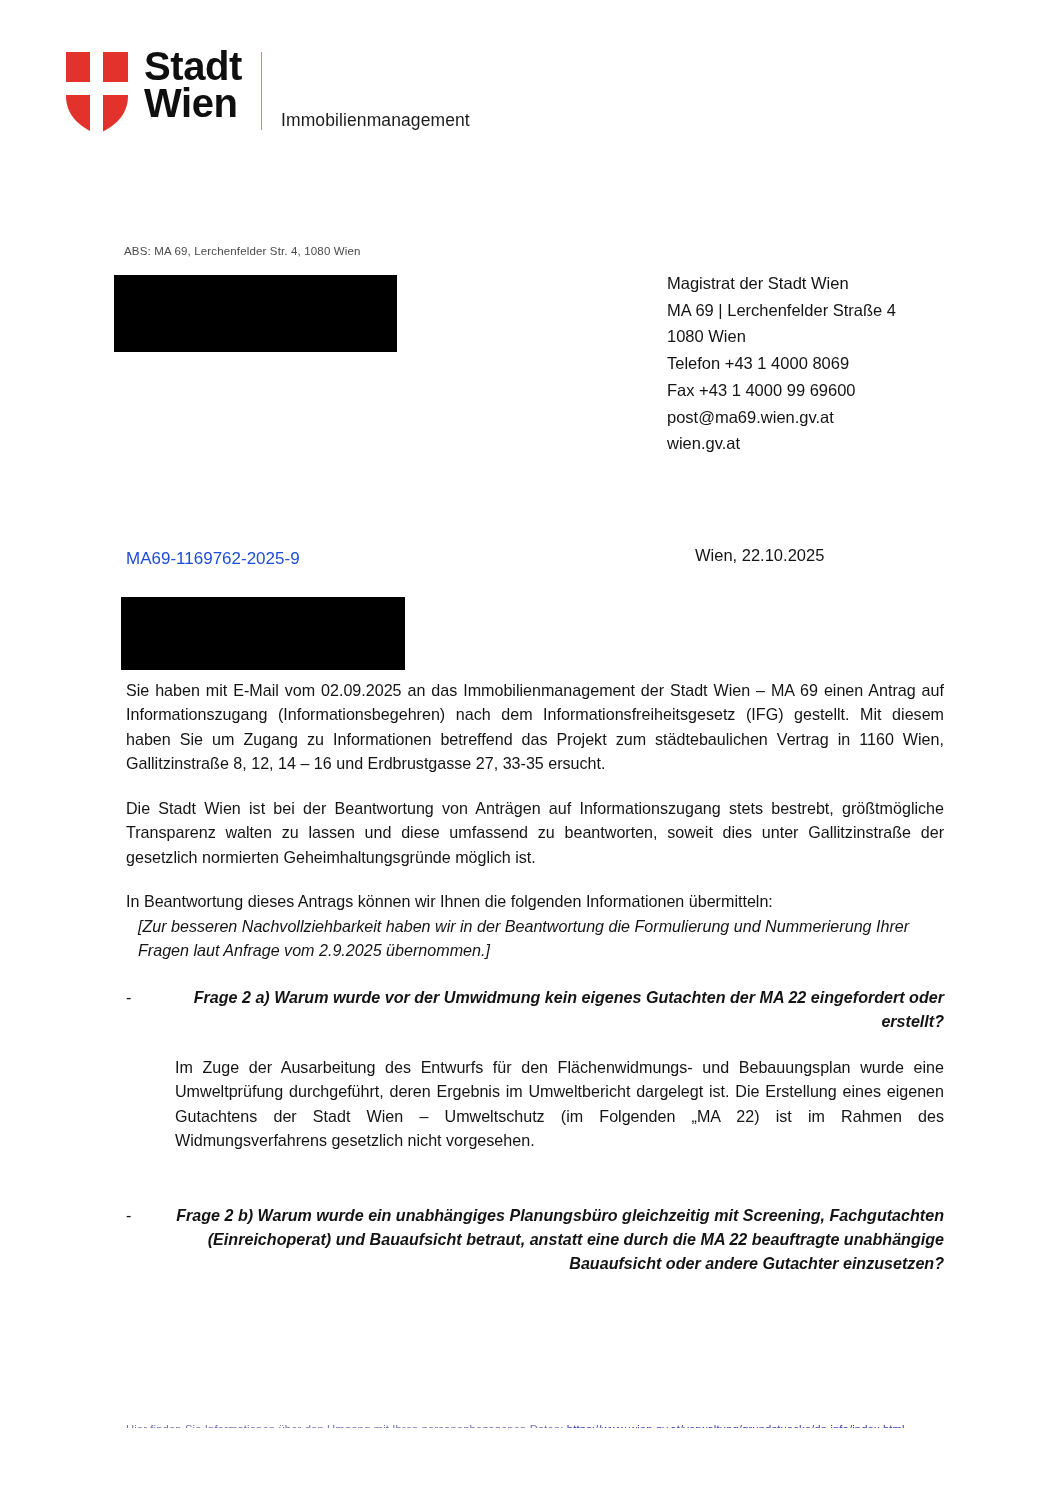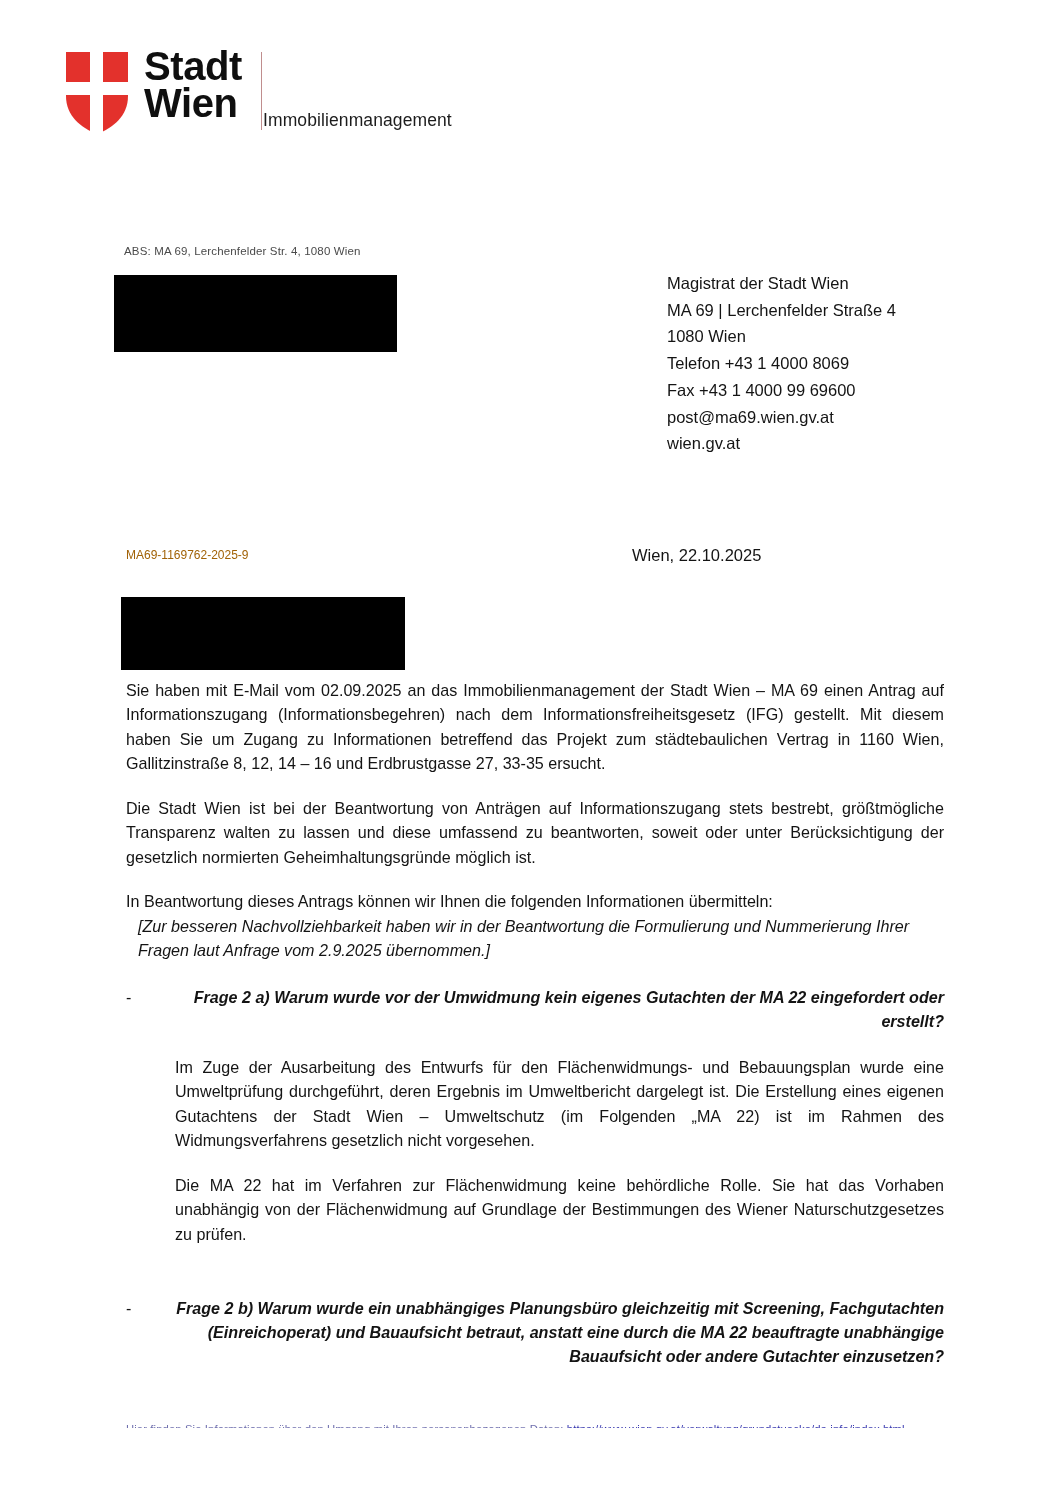--- a/index.html
+++ b/index.html
@@ -48,21 +48,21 @@
   }
   .logo-divider {
     width: 1px;
     height: 78px;
     background: #c08e8e;
     margin-left: 19px;
     margin-top: 4px;
     flex: 0 0 auto;
   }
   .dept-name {
-    margin-left: 1px;
+    margin-left: 19px;
     align-self: flex-end;
     font-size: 17.5px;
     color: #1c1c1c;
     letter-spacing: 0.1px;
     padding-bottom: 3px;
   }
 
   
   .return-address {
     position: absolute;
@@ -101,27 +101,27 @@
     line-height: 1.62;
     color: #141414;
   }
   .contact-block div { white-space: nowrap; }
 
   
   .reference-block {
     position: absolute;
     left: 126px;
     top: 546px;
-    font-size: 12px;
+    font-size: 17px;
     line-height: 1.55;
-    color: #a16207;
+    color: #1d4ed8;
   }
   .date-line {
     position: absolute;
-    left: 632px;
+    left: 695px;
     top: 546px;
     font-size: 16.5px;
     color: #141414;
     white-space: nowrap;
   }
 
   
   .body-copy {
     position: absolute;
     left: 126px;
@@ -223,31 +223,30 @@
     <div>MA69-1169762-2025-9</div>
   </div>
   <div class="date-line">Wien, 22.10.2025</div>
 
   <div class="redaction" id="redaction-subject"></div>
 
   <div class="body-copy">
 
     <p class="para">Sie haben mit E-Mail vom 02.09.2025 an das Immobilienmanagement der Stadt Wien – MA 69 einen Antrag auf Informationszugang (Informationsbegehren) nach dem Informationsfreiheitsgesetz (IFG) gestellt. Mit diesem haben Sie um Zugang zu Informationen betreffend das Projekt zum städtebaulichen Vertrag in 1160 Wien, Gallitzinstraße 8, 12, 14 – 16 und Erdbrustgasse 27, 33-35 ersucht.</p>
 
-    <p class="para">Die Stadt Wien ist bei der Beantwortung von Anträgen auf Informationszugang stets bestrebt, größtmögliche Transparenz walten zu lassen und diese umfassend zu beantworten, soweit oder unter Berücksichtigung der gesetzlich normierten Geheimhaltungsgründe möglich ist.</p>
+    <p class="para">Die Stadt Wien ist bei der Beantwortung von Anträgen auf Informationszugang stets bestrebt, größtmögliche Transparenz walten zu lassen und diese umfassend zu beantworten, soweit dies unter Gallitzinstraße der gesetzlich normierten Geheimhaltungsgründe möglich ist.</p>
 
     <p class="para tight">In Beantwortung dieses Antrags können wir Ihnen die folgenden Informationen übermitteln:</p>
     <p class="italic-note">[Zur besseren Nachvollziehbarkeit haben wir in der Beantwortung die Formulierung und Nummerierung Ihrer Fragen laut Anfrage vom 2.9.2025 übernommen.]</p>
 
     <div class="question-row">
       <div class="bullet-dash">-</div>
       <div class="question-text">Frage 2 a) Warum wurde vor der Umwidmung kein eigenes Gutachten der MA 22 eingefordert oder erstellt?</div>
     </div>
     <p class="answer first">Im Zuge der Ausarbeitung des Entwurfs für den Flächenwidmungs- und Bebauungsplan wurde eine Umweltprüfung durchgeführt, deren Ergebnis im Umweltbericht dargelegt ist. Die Erstellung eines eigenen Gutachtens der Stadt Wien – Umweltschutz (im Folgenden „MA 22) ist im Rahmen des Widmungsverfahrens gesetzlich nicht vorgesehen.</p>
-    <p class="answer">Die MA 22 hat im Verfahren zur Flächenwidmung keine behördliche Rolle. Sie hat das Vorhaben unabhängig von der Flächenwidmung auf Grundlage der Bestimmungen des Wiener Naturschutzgesetzes zu prüfen.</p>
 
     <div class="block-gap"></div>
 
     <div class="question-row">
       <div class="bullet-dash">-</div>
       <div class="question-text">Frage 2 b) Warum wurde ein unabhängiges Planungsbüro gleichzeitig mit Screening, Fachgutachten (Einreichoperat) und Bauaufsicht betraut, anstatt eine durch die MA 22 beauftragte unabhängige Bauaufsicht oder andere Gutachter einzusetzen?</div>
     </div>
 
   </div>
 

